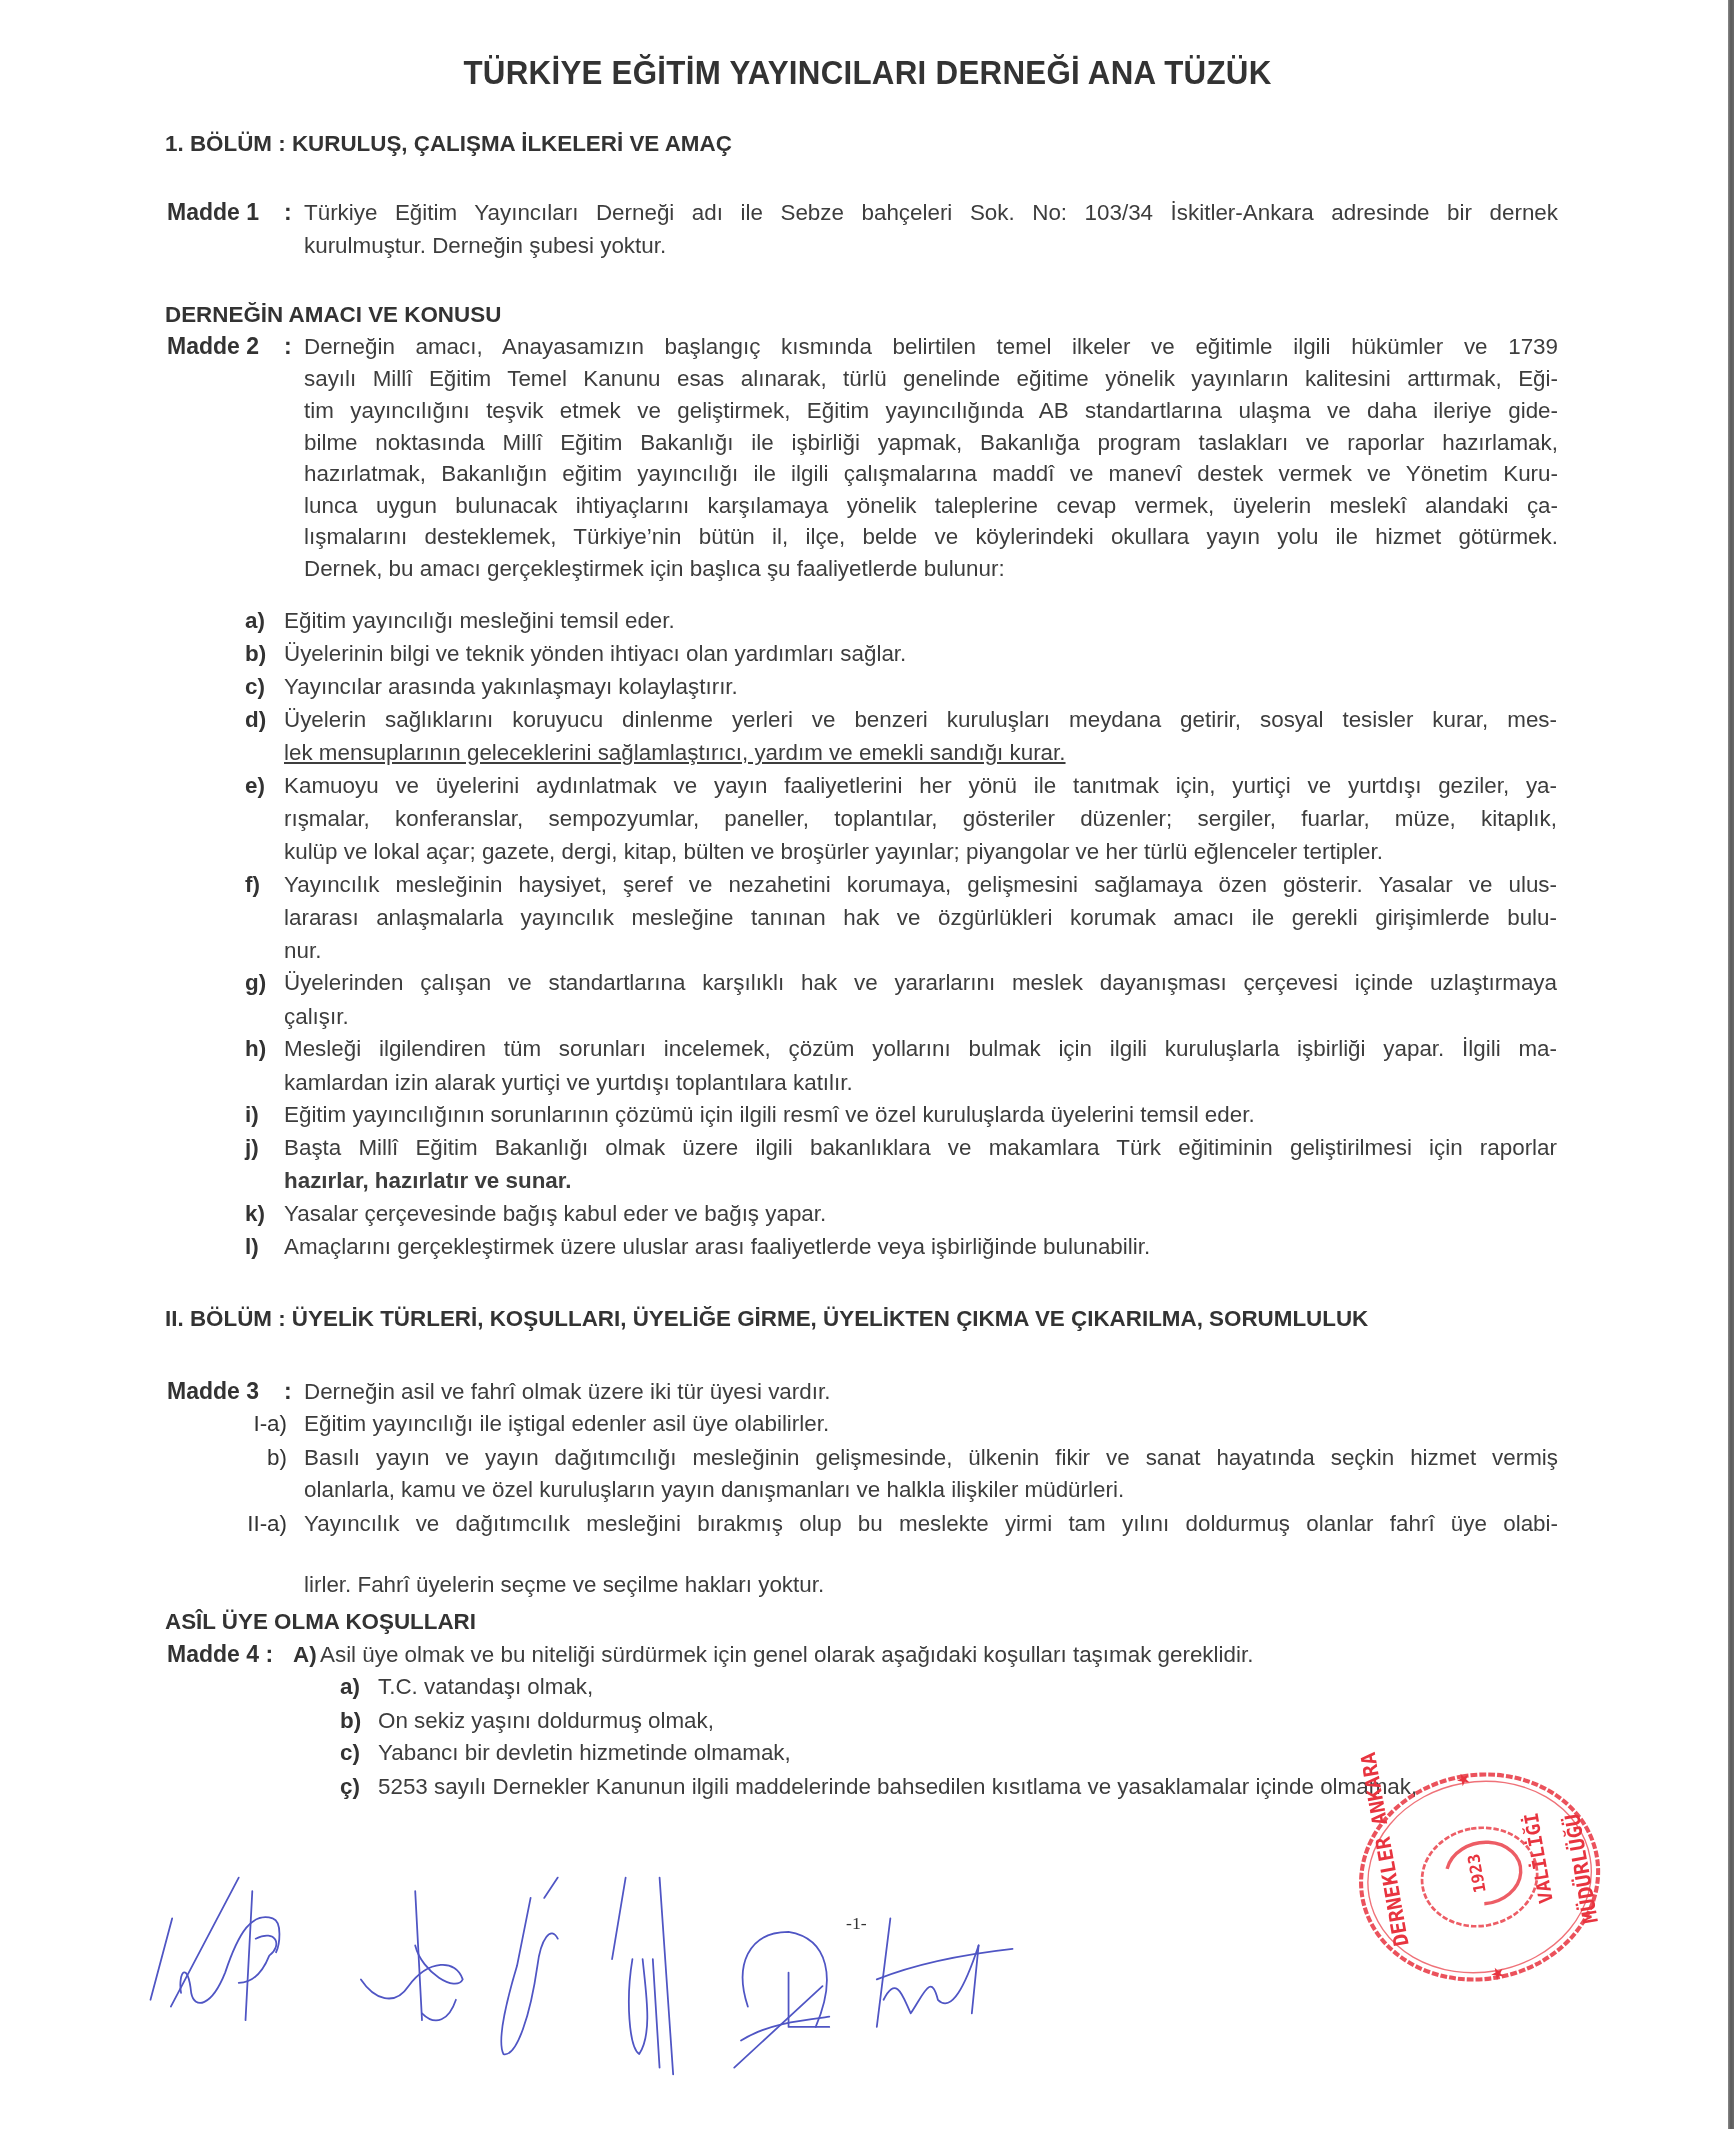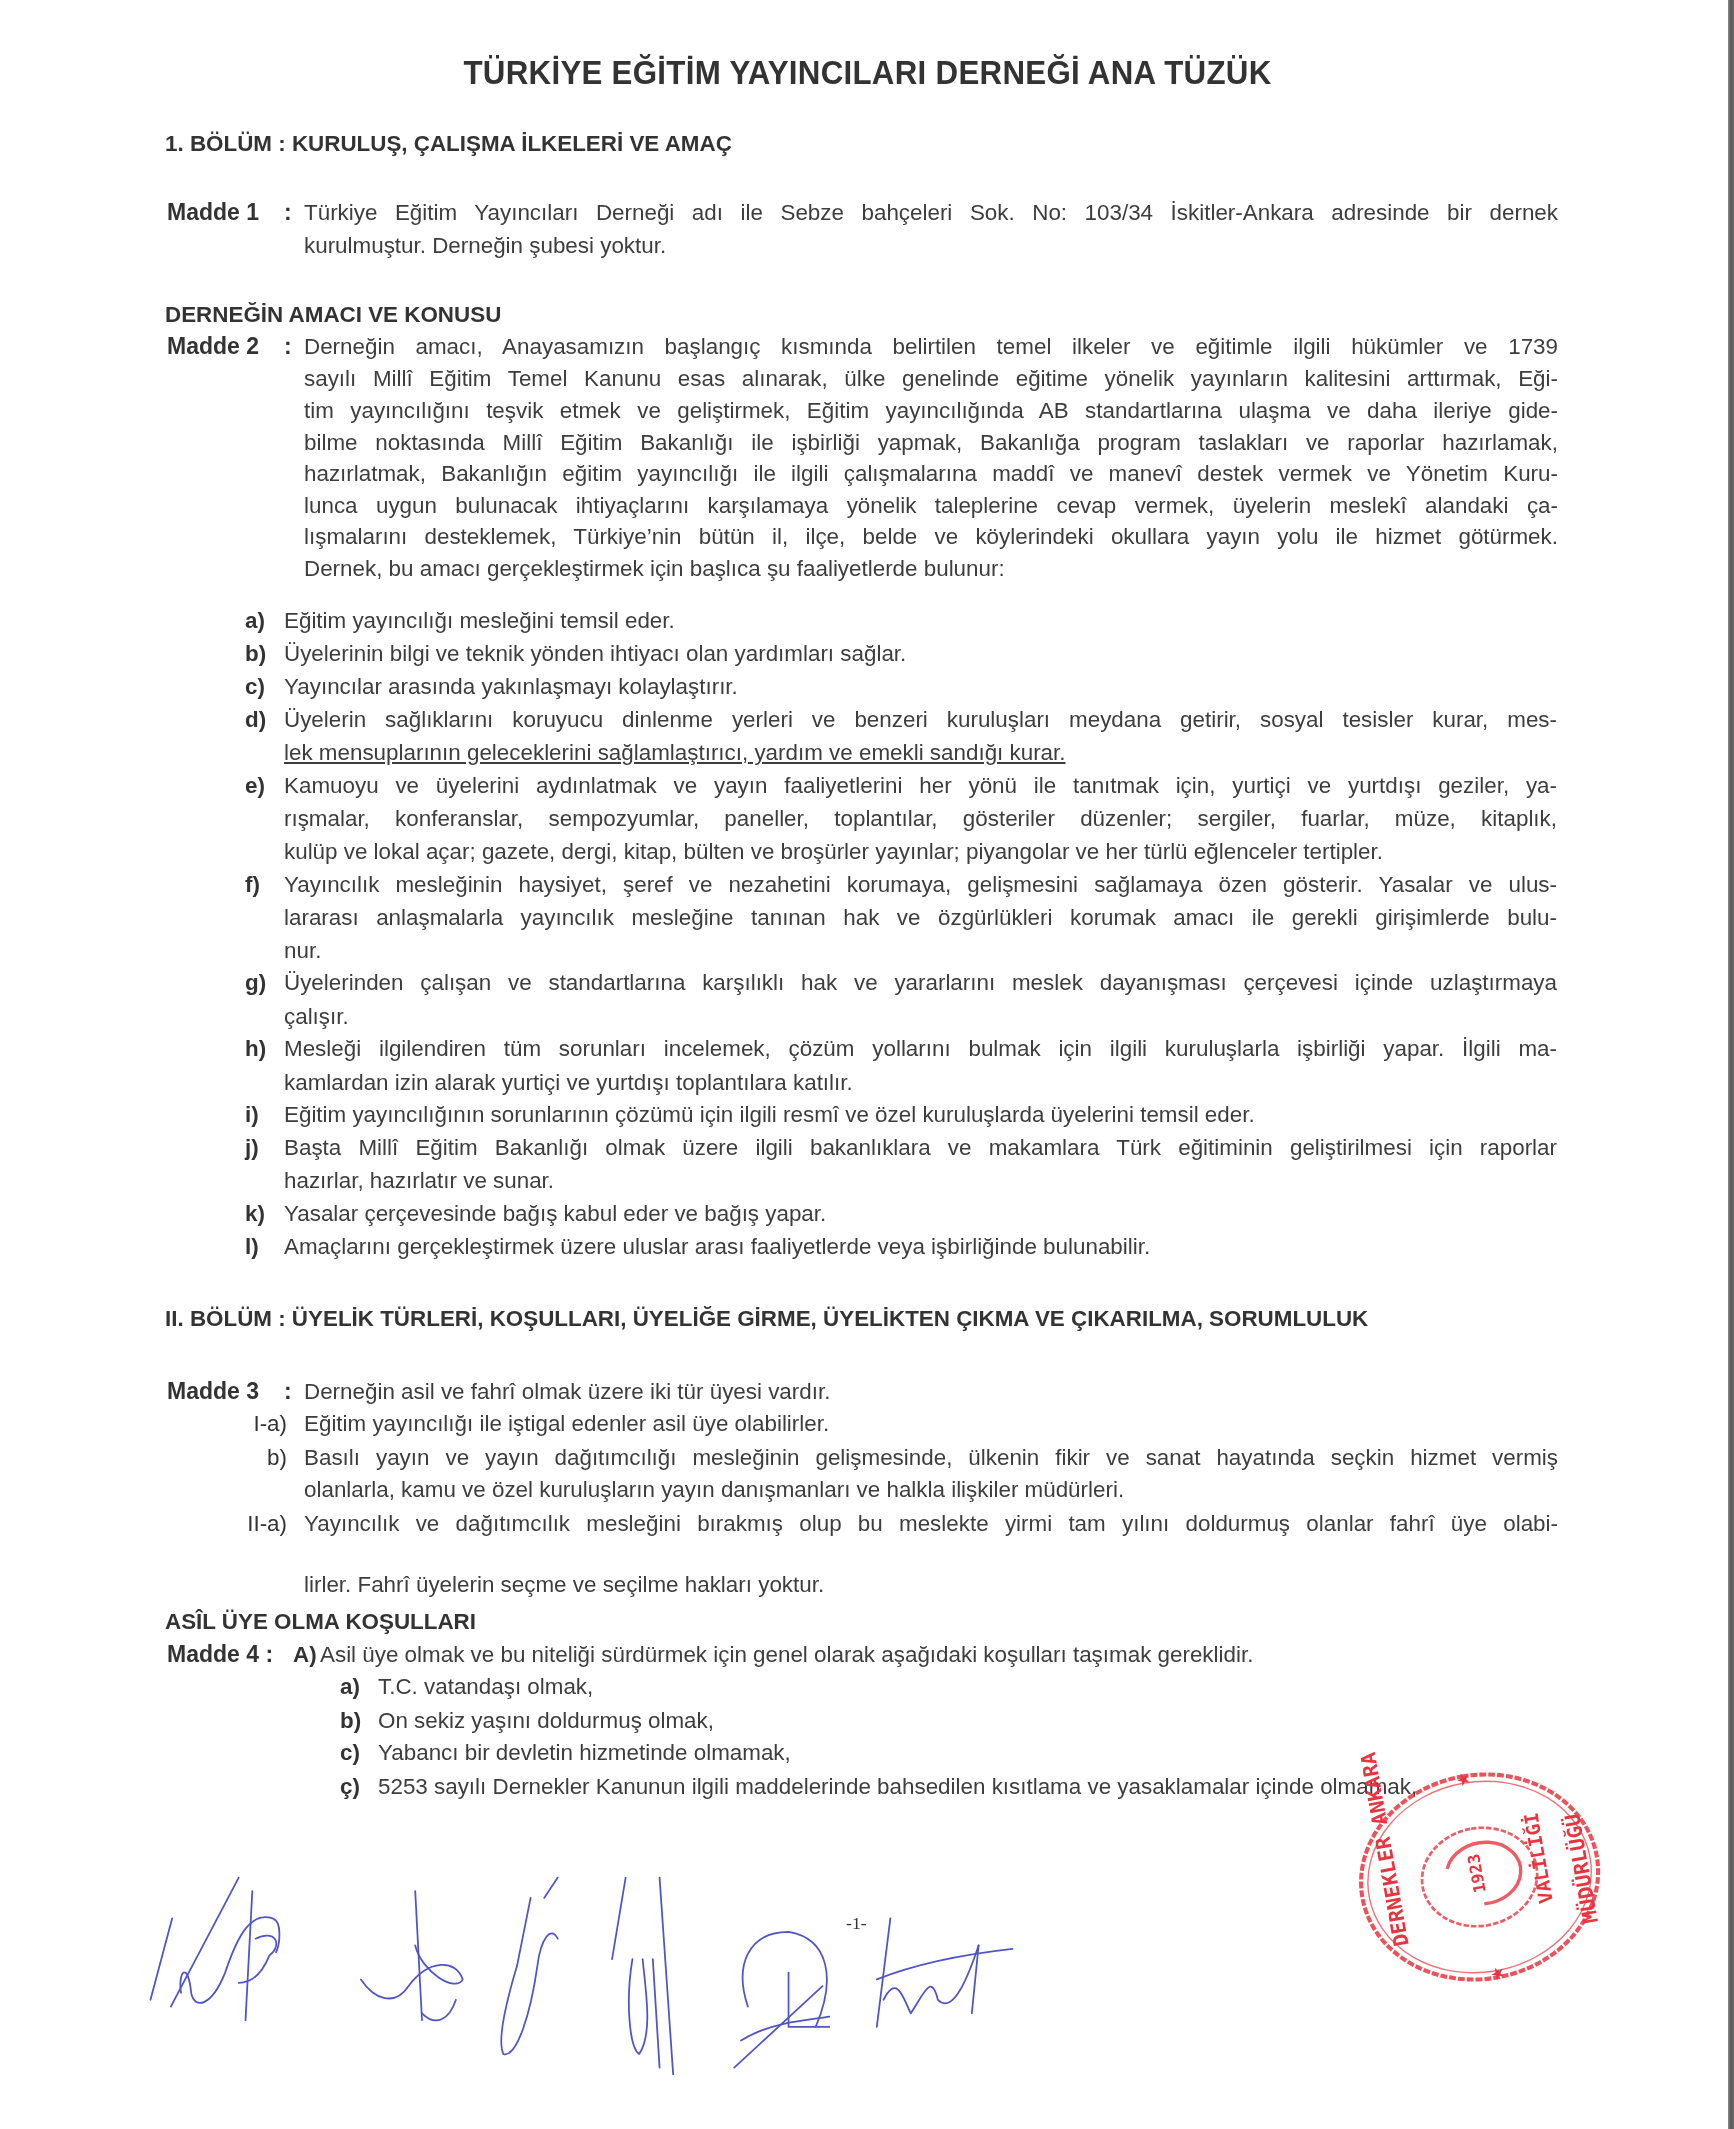--- a/index.html
+++ b/index.html
@@ -37,21 +37,21 @@
   <div class="line jl" style="left:304px;top:199px;width:1254px">Türkiye Eğitim Yayıncıları Derneği adı ile Sebze bahçeleri Sok. No: 103/34 İskitler-Ankara adresinde bir dernek</div>
   <div class="line" style="left:304px;top:232px">kurulmuştur.  Derneğin şubesi yoktur.</div>
 </div>
 
 <div class="sec" style="top:302px">DERNEĞİN AMACI VE KONUSU</div>
 
 <div id="madde2">
   <span class="lbl" style="left:167px;top:333px">Madde 2</span>
   <span class="lbl" style="left:284px;top:333px">:</span>
 <div class="line jl" style="left:304px;top:333px;width:1254px">Derneğin amacı, Anayasamızın başlangıç kısmında belirtilen temel ilkeler ve eğitimle ilgili hükümler ve 1739</div>
-    <div class="line jl" style="left:304px;top:365px;width:1254px">sayılı Millî Eğitim Temel Kanunu esas alınarak, ülke genelinde eğitime yönelik yayınların kalitesini arttırmak, Eği-</div>
+    <div class="line jl" style="left:304px;top:365px;width:1254px">sayılı Millî Eğitim Temel Kanunu esas alınarak, türlü genelinde eğitime yönelik yayınların kalitesini arttırmak, Eği-</div>
     <div class="line jl" style="left:304px;top:397px;width:1254px">tim yayıncılığını teşvik etmek ve geliştirmek, Eğitim yayıncılığında AB standartlarına ulaşma ve daha ileriye gide-</div>
     <div class="line jl" style="left:304px;top:429px;width:1254px">bilme noktasında Millî Eğitim Bakanlığı ile işbirliği yapmak, Bakanlığa program taslakları ve raporlar hazırlamak,</div>
     <div class="line jl" style="left:304px;top:460px;width:1254px">hazırlatmak, Bakanlığın eğitim yayıncılığı ile ilgili çalışmalarına maddî ve manevî destek vermek ve Yönetim Kuru-</div>
     <div class="line jl" style="left:304px;top:492px;width:1254px">lunca uygun bulunacak ihtiyaçlarını karşılamaya yönelik taleplerine cevap vermek, üyelerin meslekî alandaki ça-</div>
     <div class="line jl" style="left:304px;top:523px;width:1254px">lışmalarını desteklemek, Türkiye’nin bütün il, ilçe, belde ve köylerindeki okullara yayın yolu ile hizmet götürmek.</div>
     <div class="line" style="left:304px;top:555px;">Dernek, bu amacı gerçekleştirmek için başlıca şu faaliyetlerde bulunur:</div>
   </div>
 <div id="madde2-items">
     <div>
       <span class="mk b" style="left:245px;top:607px">a)</span>
@@ -92,21 +92,21 @@
       <div class="line jl" style="left:284px;top:1035px;width:1273px">Mesleği ilgilendiren tüm sorunları incelemek, çözüm yollarını bulmak için ilgili kuruluşlarla işbirliği yapar. İlgili ma-</div>
       <div class="line" style="left:284px;top:1069px;">kamlardan izin alarak yurtiçi ve yurtdışı toplantılara katılır.</div>
     </div>
     <div>
       <span class="mk b" style="left:245px;top:1101px">i)</span>
       <div class="line" style="left:284px;top:1101px;">Eğitim yayıncılığının sorunlarının çözümü için ilgili resmî ve özel kuruluşlarda üyelerini temsil eder.</div>
     </div>
     <div>
       <span class="mk b" style="left:245px;top:1134px">j)</span>
       <div class="line jl" style="left:284px;top:1134px;width:1273px">Başta Millî Eğitim Bakanlığı olmak üzere ilgili bakanlıklara ve makamlara Türk eğitiminin geliştirilmesi için raporlar</div>
-      <div class="line" style="left:284px;top:1167px;">hazırlar, hazırlatır ve sunar.</div>
+      <div class="line" style="left:284px;top:1167px;font-weight:bold;">hazırlar, hazırlatır ve sunar.</div>
     </div>
     <div>
       <span class="mk b" style="left:245px;top:1200px">k)</span>
       <div class="line" style="left:284px;top:1200px;">Yasalar çerçevesinde bağış kabul eder ve bağış yapar.</div>
     </div>
     <div>
       <span class="mk b" style="left:245px;top:1233px">l)</span>
       <div class="line" style="left:284px;top:1233px;">Amaçlarını gerçekleştirmek üzere uluslar arası faaliyetlerde veya işbirliğinde bulunabilir.</div>
     </div>
   </div>

